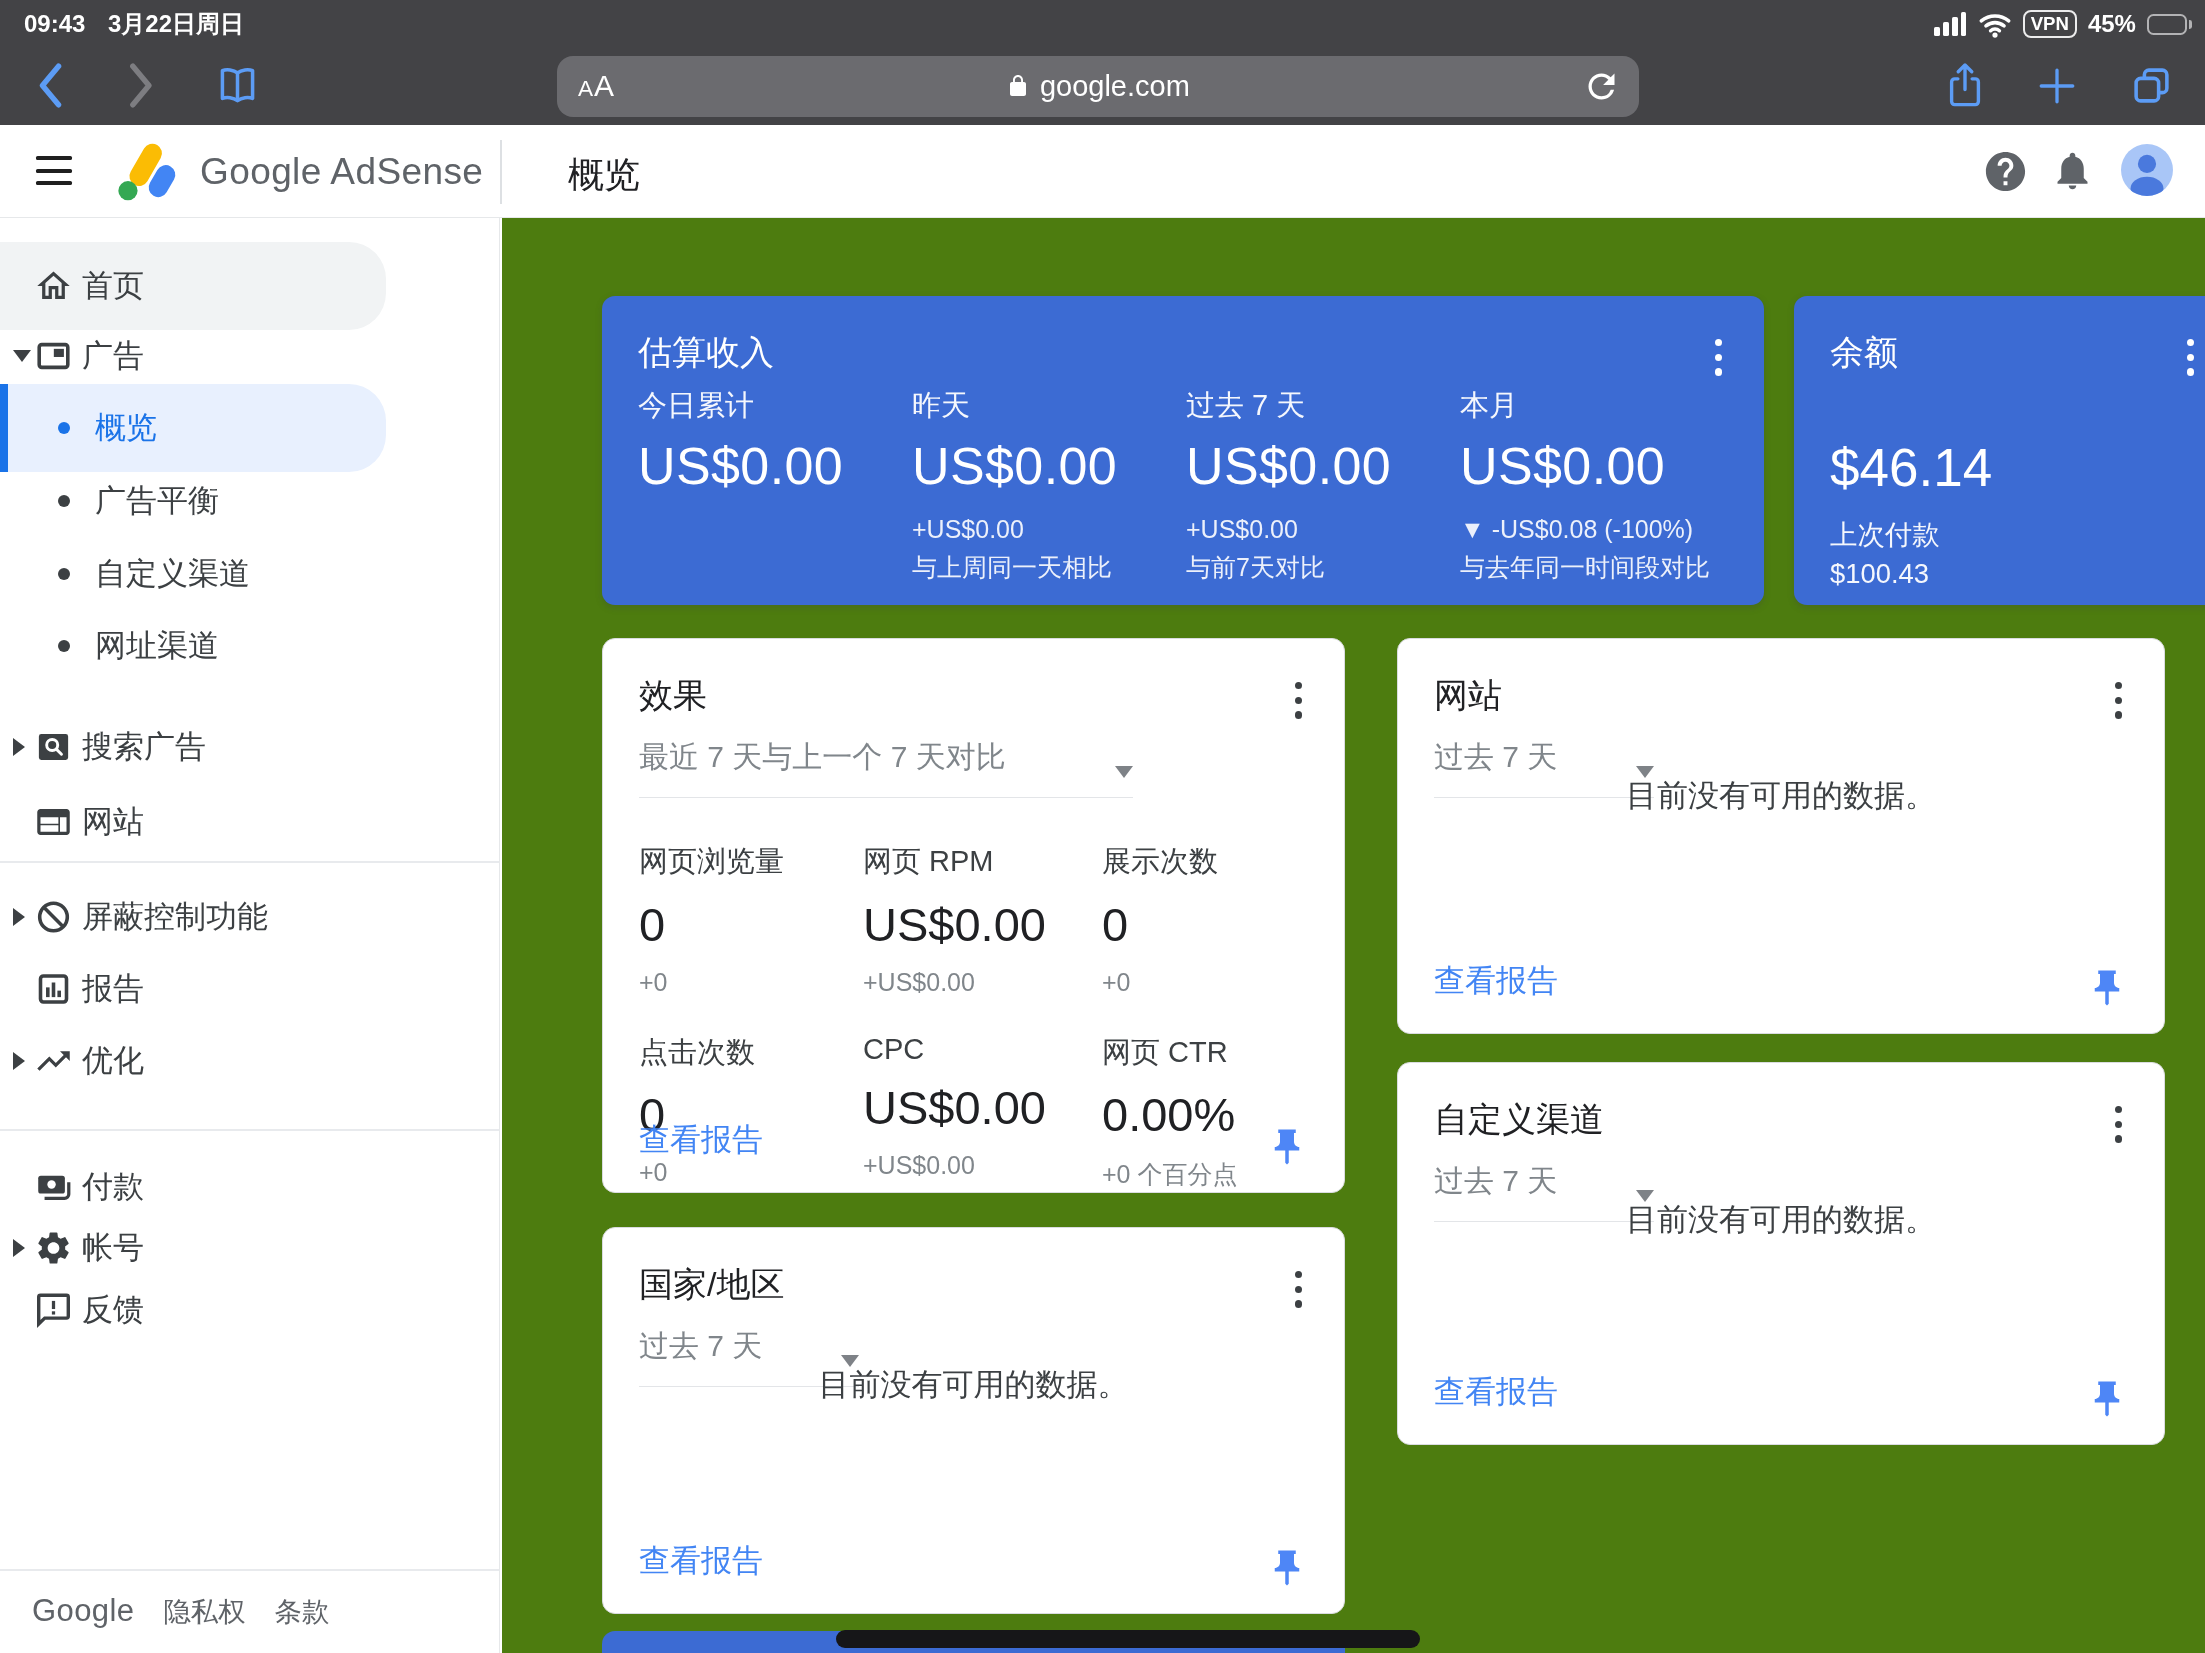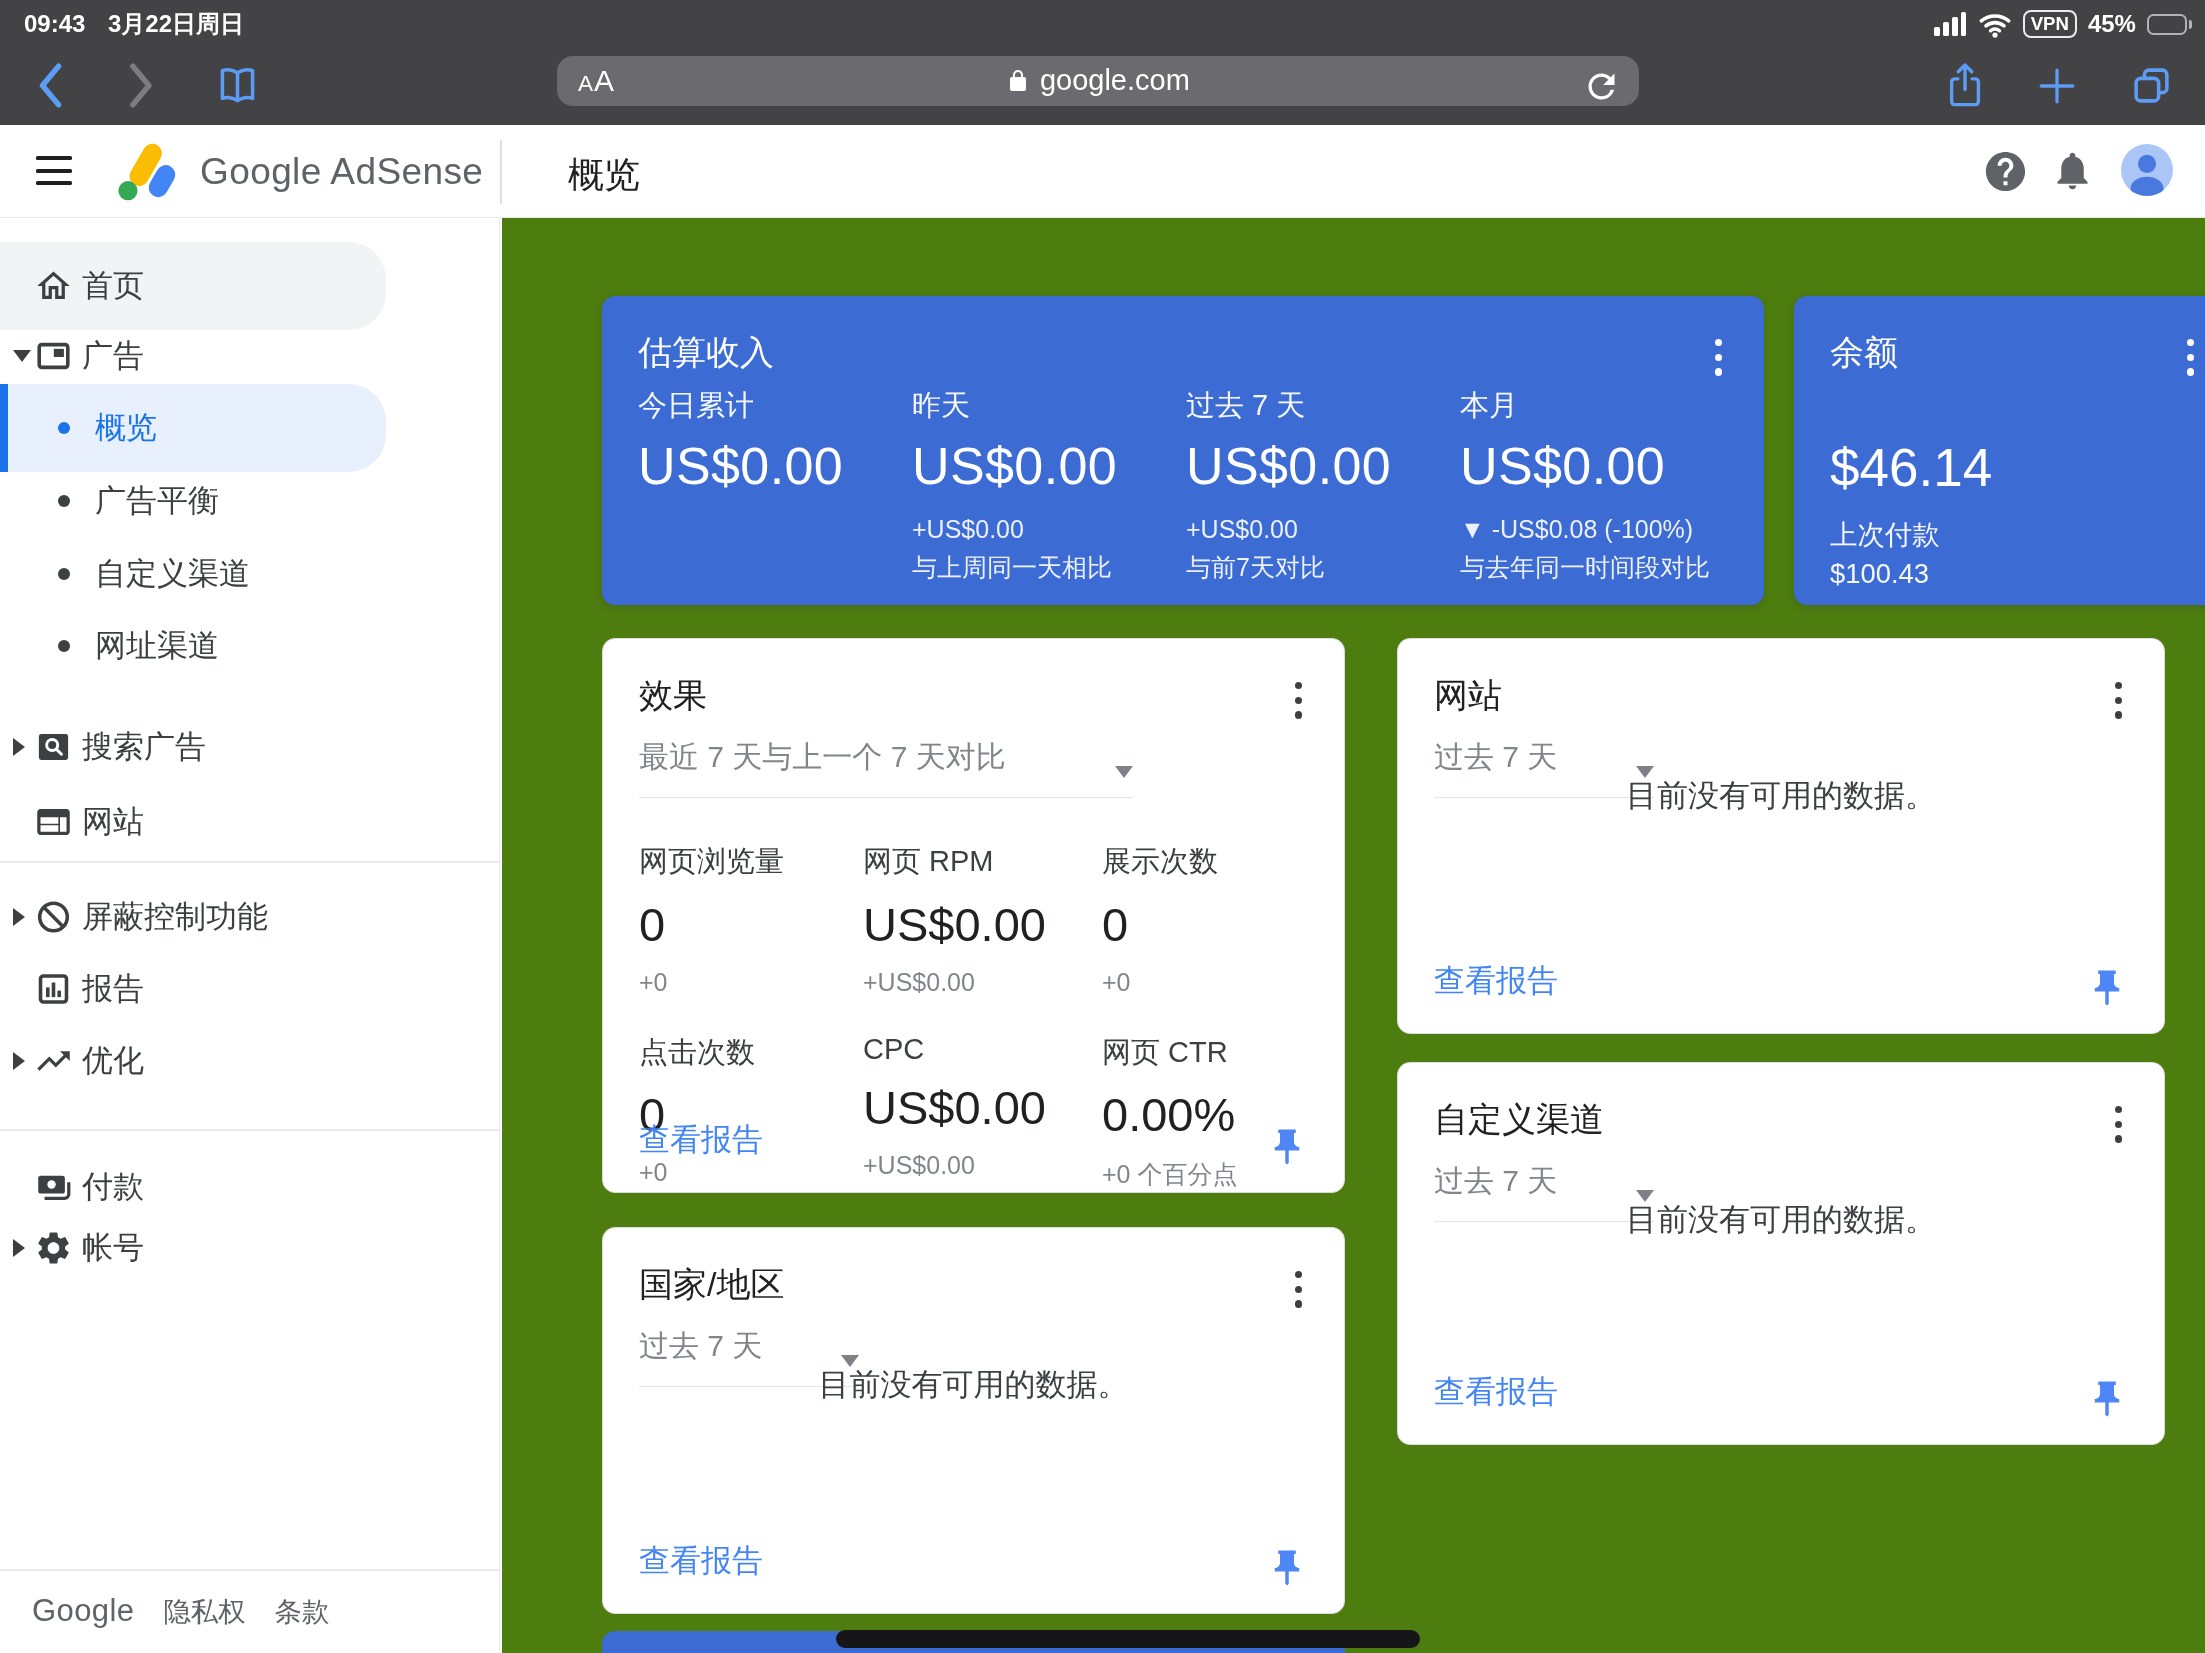--- a/index.html
+++ b/index.html
@@ -22,21 +22,21 @@
   .vpn-badge{font-size:18.6px;font-weight:700;border:2.4px solid rgba(255,255,255,.9);
     border-radius:8px;padding:0 5.7px;line-height:24px;}
   .battery{display:flex;align-items:center;gap:1.6px;}
   .battery .shell{width:40px;height:21px;border:2.4px solid rgba(255,255,255,.6);border-radius:6.5px;
     padding:1.6px;box-sizing:border-box;}
   .battery .fill{height:100%;width:45%;background:#fff;border-radius:2.4px;}
   .battery .nub{width:3.2px;height:9px;background:rgba(255,255,255,.6);border-radius:0 2.4px 2.4px 0;}
 
   .toolbar-row{position:relative;height:86px;}
   .tb-btn{position:absolute;top:16px;width:52px;height:52px;display:flex;align-items:center;justify-content:center;}
-  .url-pill{position:absolute;left:557px;top:12px;width:1082px;height:50px;border-radius:16px;
+  .url-pill{position:absolute;left:557px;top:12px;width:1082px;height:61px;border-radius:16px;
     background:var(--chrome-pill);display:flex;align-items:center;color:#fff;}
   .reader-btn{position:absolute;left:21px;font-size:30px;color:#fff;letter-spacing:0.8px;}
   .reader-btn .small{font-size:22.6px;}
   .url-center{position:absolute;left:0;right:0;display:flex;align-items:center;justify-content:center;gap:9.7px;
     font-size:29px;color:#fff;text-align:center;}
   .reload{position:absolute;right:18px;top:11.3px;width:39px;height:39px;}
 
   
   .app-header{position:absolute;top:125px;left:0;right:0;height:93px;background:#fff;
     border-bottom:1.6px solid #E6E8EA;box-sizing:border-box;}
@@ -340,20 +340,28 @@
     </div>
 
     <div class="nav-row" style="top:986px">
       <span class="nav-chev chev-right"></span>
       <svg class="nav-icon" viewBox="0 0 24 24" width="39" height="39">
         <path fill="#3C4043" d="M19.14 12.94c.04-.3.06-.61.06-.94 0-.32-.02-.64-.07-.94l2.03-1.58c.18-.14.23-.41.12-.61l-1.92-3.32c-.12-.22-.37-.29-.59-.22l-2.39.96c-.5-.38-1.03-.7-1.62-.94l-.36-2.54c-.04-.24-.24-.41-.48-.41h-3.84c-.24 0-.43.17-.47.41l-.36 2.54c-.59.24-1.13.57-1.62.94l-2.39-.96c-.22-.08-.47 0-.59.22L2.74 8.87c-.12.21-.08.47.12.61l2.03 1.58c-.05.3-.09.63-.09.94s.02.64.07.94l-2.03 1.58c-.18.14-.23.41-.12.61l1.92 3.32c.12.22.37.29.59.22l2.39-.96c.5.38 1.03.7 1.62.94l.36 2.54c.05.24.24.41.48.41h3.84c.24 0 .44-.17.47-.41l.36-2.54c.59-.24 1.13-.56 1.62-.94l2.39.96c.22.08.47 0 .59-.22l1.92-3.32c.12-.22.07-.47-.12-.61l-2.01-1.58zM12 15.6c-1.98 0-3.6-1.62-3.6-3.6s1.62-3.6 3.6-3.6 3.6 1.62 3.6 3.6-1.62 3.6-3.6 3.6z"></path>
       </svg>
       <span class="nav-label">帐号</span>
     </div>
 
+    <div class="nav-row" style="top:1048px">
+      <svg class="nav-icon" viewBox="0 0 24 24" width="39" height="39">
+        <path fill="none" stroke="#3C4043" stroke-width="2.1" d="M20 2.9H4c-.6 0-1.1.5-1.1 1.1v16.6L6.6 17H20c.6 0 1.1-.5 1.1-1.1V4c0-.6-.5-1.1-1.1-1.1z"></path>
+        <rect x="11" y="6.4" width="2" height="5" fill="#3C4043"></rect>
+        <rect x="11" y="12.8" width="2" height="2" fill="#3C4043"></rect>
+      </svg>
+      <span class="nav-label">反馈</span>
+    </div>
 
     <div class="side-divider" style="bottom:82px"></div>
     <div class="side-footer">
       <span class="g">Google</span>
       <span>隐私权</span>
       <span>条款</span>
     </div>
   </aside>
 
   <main class="main">

